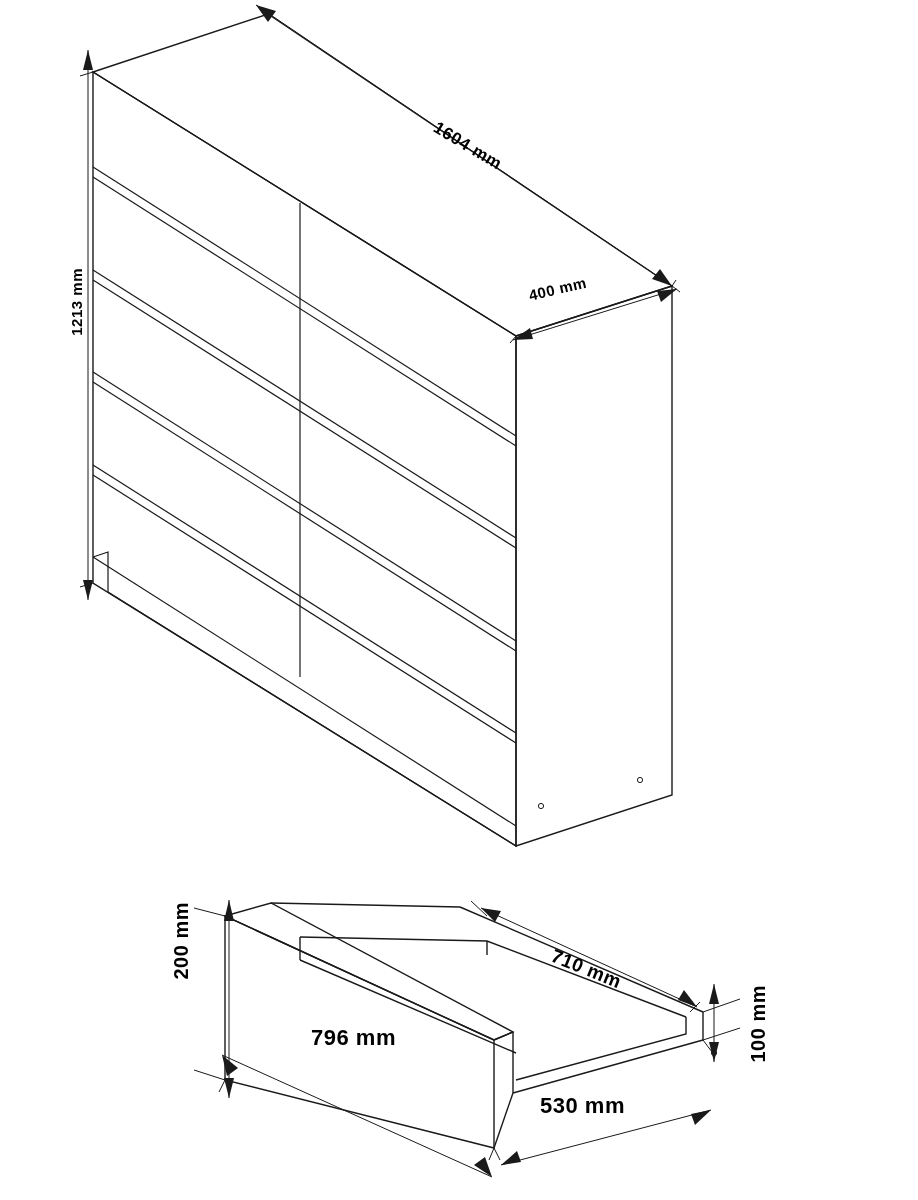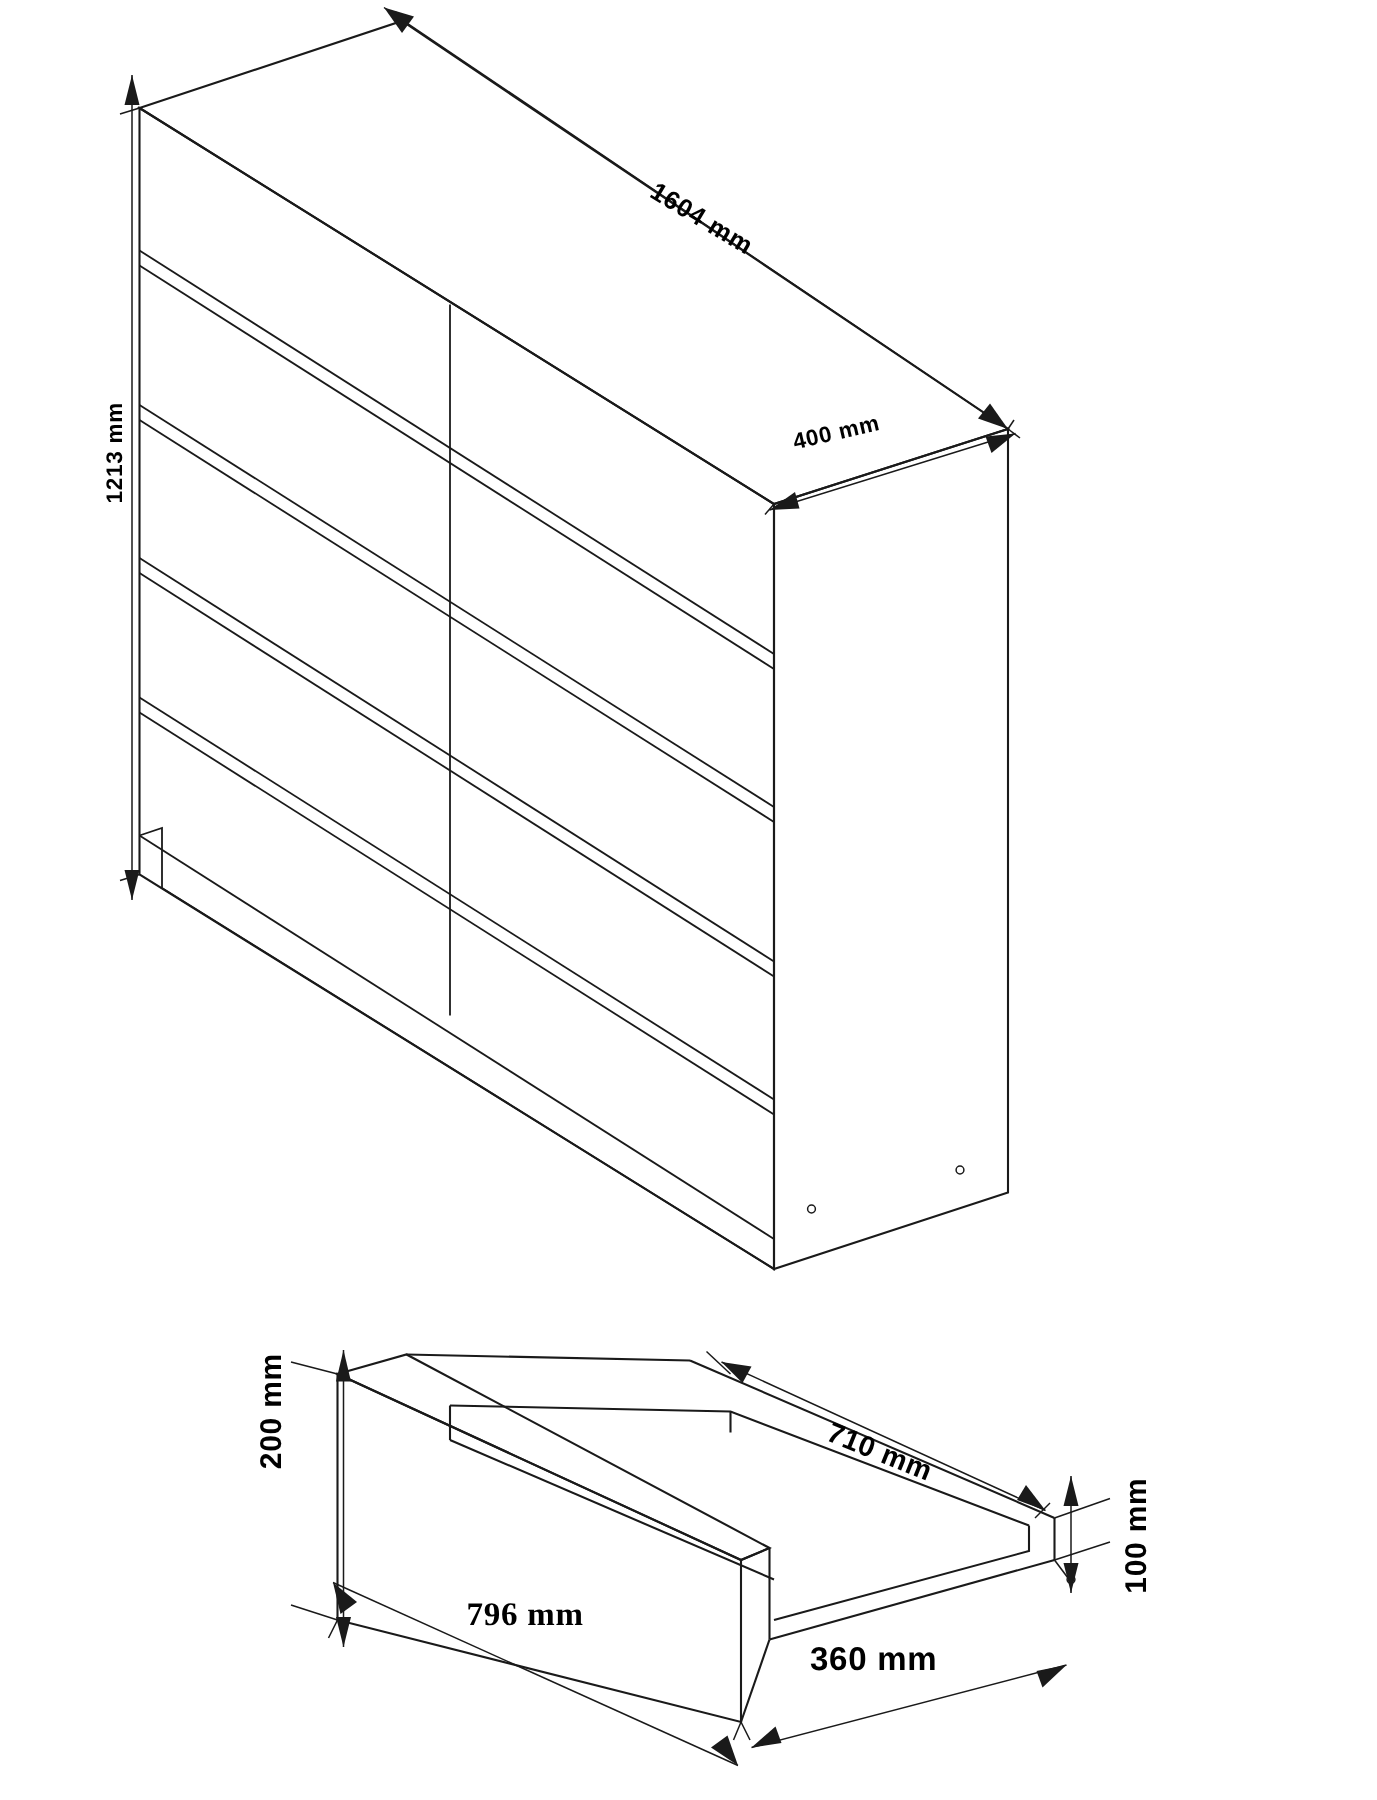--- a/index.html
+++ b/index.html
@@ -73,23 +73,22 @@
   }
   .lbl-drawer-height-right {
     left: 747px;
     top: 985px;
     font-size: 20px;
     writing-mode: vertical-rl;
     transform: rotate(180deg);
   }
   .lbl-drawer-width {
     left: 311px;
-    top: 1063px;
+    top: 1025px;
     font-size: 22px;
-    font-family: Liberation Serif, serif;
   }
   .lbl-drawer-front-depth {
     left: 540px;
     top: 1093px;
     font-size: 22px;
   }
 </style>
 </head>
 <body>
 
@@ -229,15 +228,15 @@
   </svg>
 
   <div class="dim-label lbl-width-top">1604 mm</div>
   <div class="dim-label lbl-depth-top">400 mm</div>
   <div class="dim-label lbl-height">1213 mm</div>
 
   <div class="dim-label lbl-drawer-depth">710 mm</div>
   <div class="dim-label lbl-drawer-height-left">200 mm</div>
   <div class="dim-label lbl-drawer-height-right">100 mm</div>
   <div class="dim-label lbl-drawer-width">796 mm</div>
-  <div class="dim-label lbl-drawer-front-depth">360 mm</div>
+  <div class="dim-label lbl-drawer-front-depth">530 mm</div>
 
 </div>
 
 </body></html>

